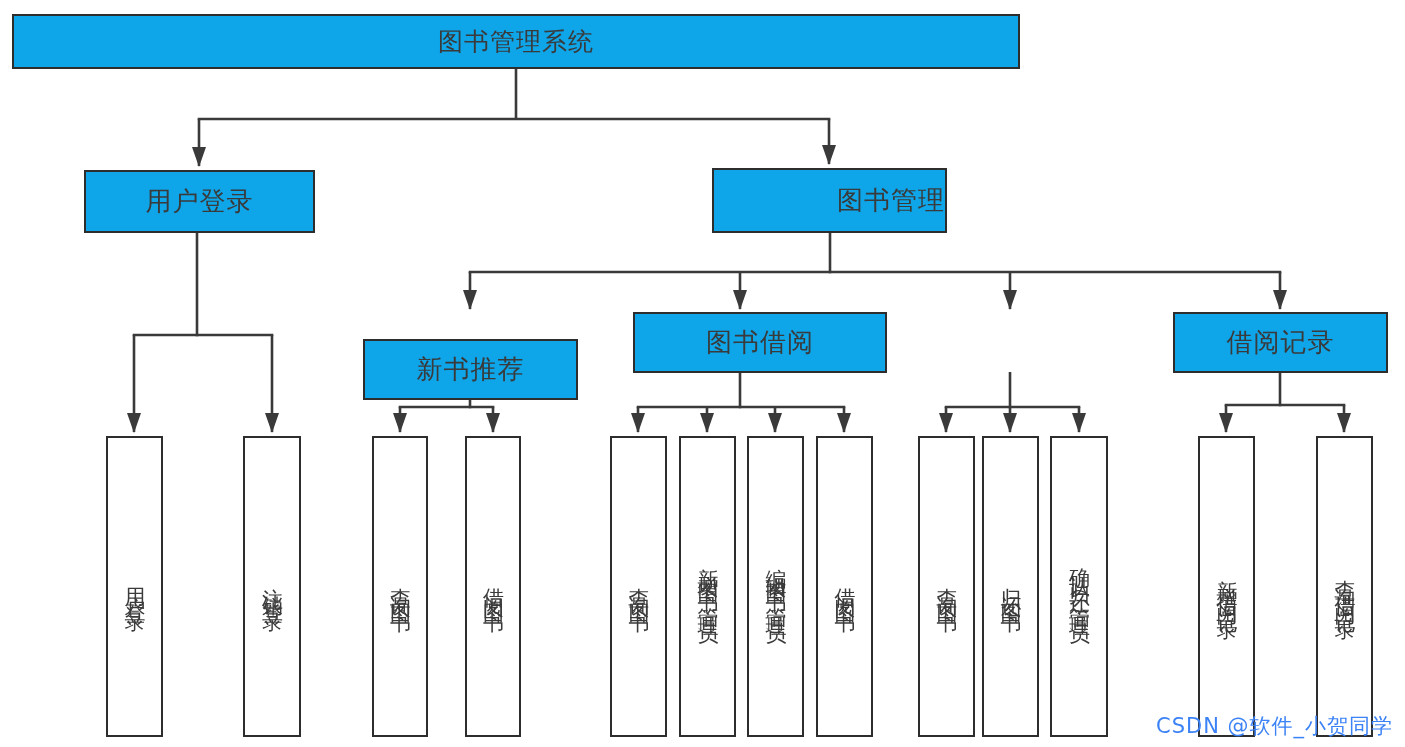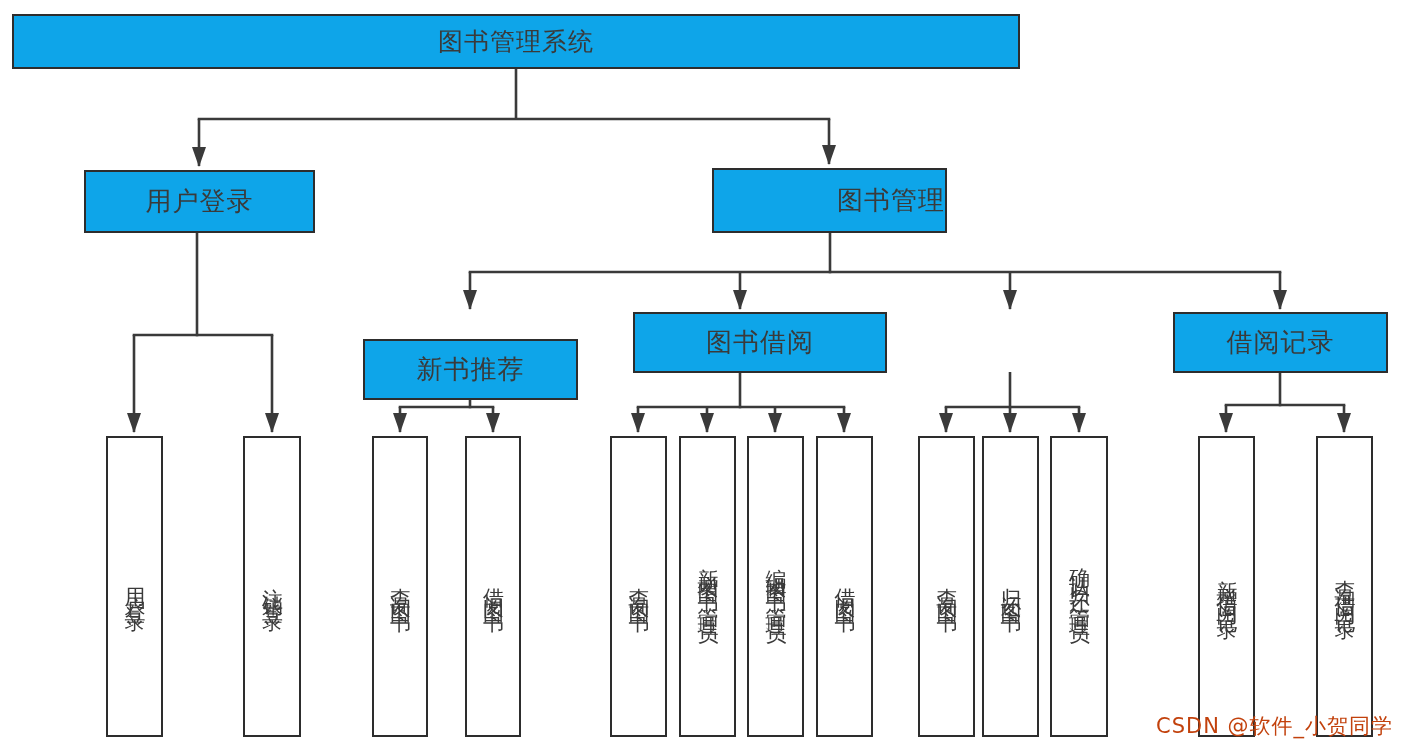--- a/index.html
+++ b/index.html
@@ -47,21 +47,21 @@
     font-size: 21px;
     letter-spacing: 8px;
     line-height: 1;
     color: #3a3a3a;
   }
   .watermark {
     position: absolute;
     left: 1156px;
     top: 712px;
     font-size: 21px;
-    color: #c2410c;
+    color: #3b82f6;
     letter-spacing: 1px;
     white-space: nowrap;
     z-index: 5;
   }
 </style>
 </head>
 <body>
 
 <div class="stage">
 

